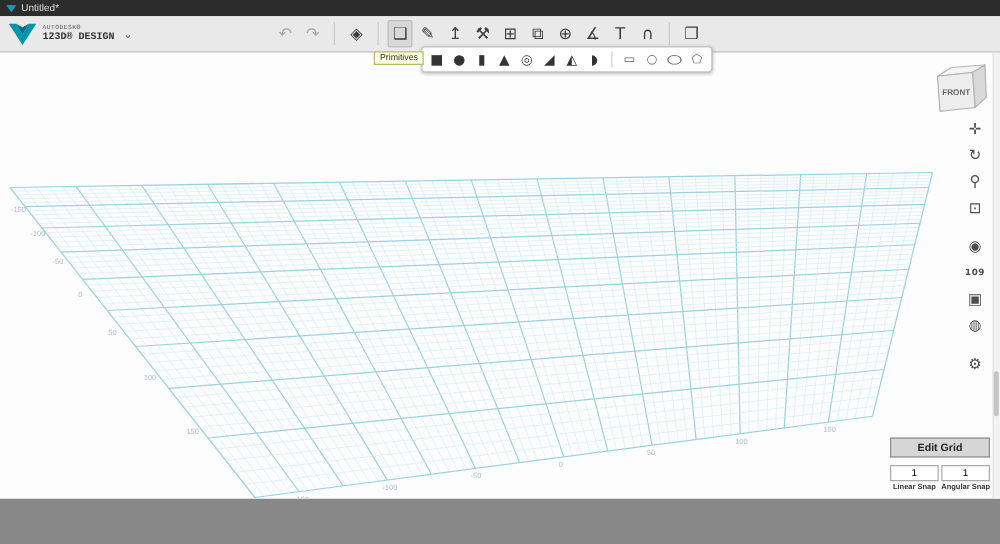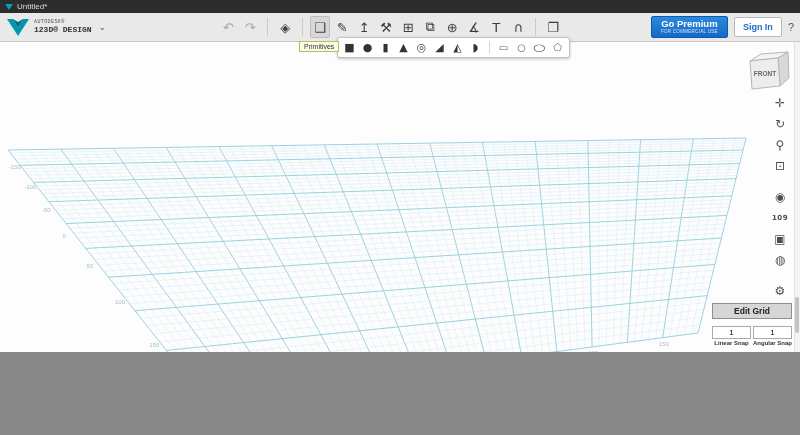--- a/index.html
+++ b/index.html
@@ -1,17 +1,17 @@
 <!DOCTYPE html>
 <html><head>
 <meta charset="utf-8">
 <style>
   * { margin:0; padding:0; box-sizing:border-box; }
   body { font-family:"Liberation Sans", sans-serif; background:#888; }
-  .app { position:relative; width:800px; height:352px; background:#fdfdfd; overflow:hidden; }
+  .app { position:relative; width:800px; height:399px; background:#fdfdfd; overflow:hidden; }
 
   
   .titlebar { height:13px; background:#2c2c2c; color:#ddd; display:flex; align-items:center; gap:4px; padding-left:5px; font-size:8px; }
   .tb-logo { width:0; height:0; border-left:4px solid transparent; border-right:4px solid transparent; border-top:6px solid #00a0b8; }
 
   
   .toolbar { height:29px; background:#e9e9e9; border-bottom:1px solid #c6c6c6; display:flex; align-items:center; padding:0 6px; gap:2px; position:relative; z-index:4; }
   .brand { display:flex; align-items:center; gap:4px; cursor:pointer; }
   .brand-text { display:flex; flex-direction:column; line-height:1;font-family:Liberation Mono, monospace; }
   .brand-auto { font-size:5px; color:#555; letter-spacing:.4px; }
@@ -100,28 +100,20 @@
     <button class="icon-btn">⊞</button>
     <button class="icon-btn">⧉</button>
     <button class="icon-btn">⊕</button>
     <button class="icon-btn">∡</button>
     <button class="icon-btn">T</button>
     <button class="icon-btn">∩</button>
 
     <div class="sep"></div>
     <button class="icon-btn">❐</button>
 
-    <div class="right-grp">
-      <button class="go-premium">
-        <span class="gp-main">Go Premium</span>
-        <span class="gp-sub">FOR COMMERCIAL USE</span>
-      </button>
-      <button class="sign-in">Sign In</button>
-      <button class="help">?</button>
-    </div>
   </div>
 
   <div class="tooltip">Primitives</div>
   <div class="flyout">
     <button class="fly-btn">■</button>
     <button class="fly-btn">●</button>
     <button class="fly-btn">▮</button>
     <button class="fly-btn">▲</button>
     <button class="fly-btn">◎</button>
     <button class="fly-btn">◢</button>

